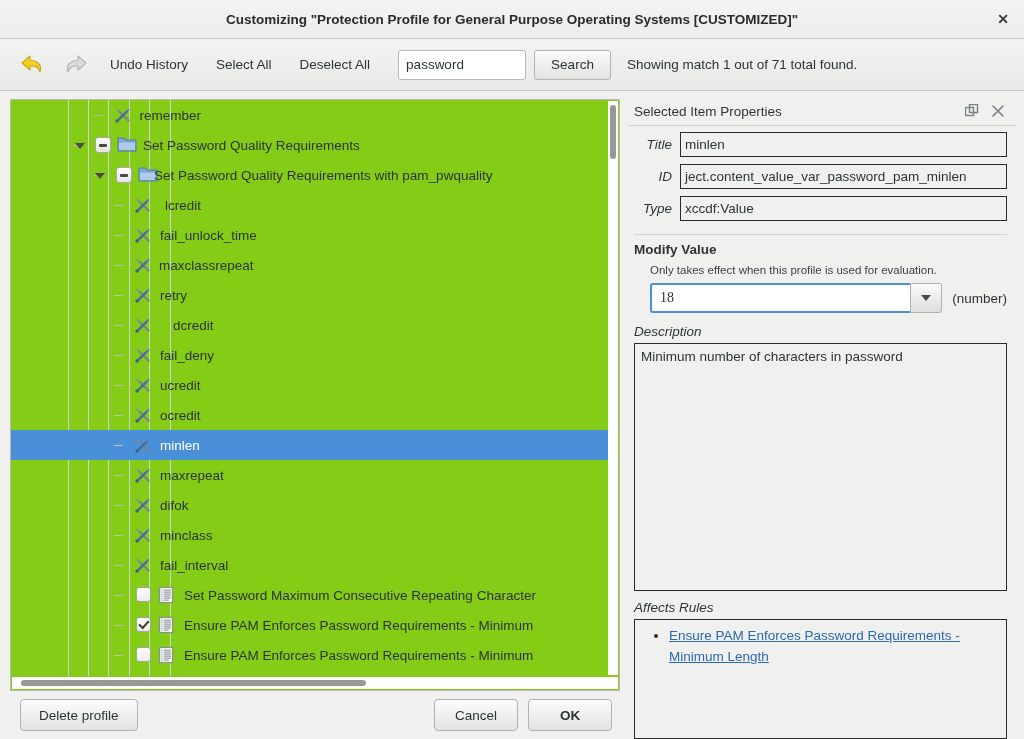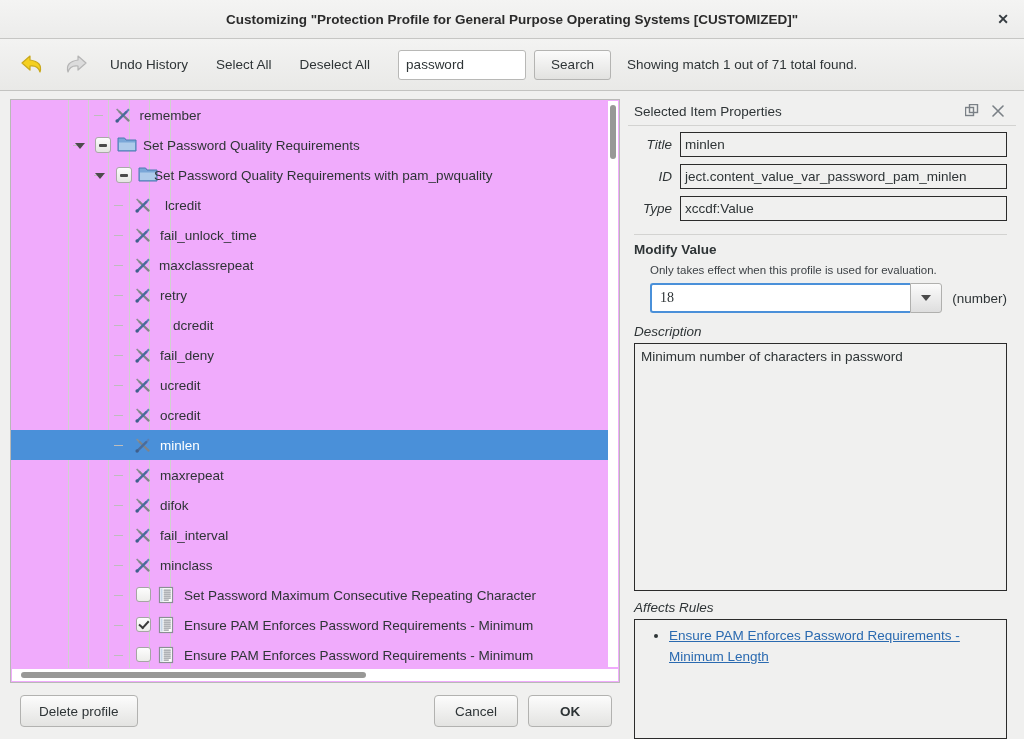--- a/index.html
+++ b/index.html
@@ -69,21 +69,21 @@
   .body-area { display: flex; height: 648px; }
 
   
   .left-pane {
     width: 628px; padding: 8px 8px 0 10px;
     display: flex; flex-direction: column;
   }
   .tree-frame {
     flex: 1;
     border: 1px solid #b9b9b7;
-    background: #f0abfc;
+    background: #84cc16;
     position: relative;
     overflow: hidden;
   }
   .tree-scrollport { position: absolute; left: 0; top: 0; right: 11px; bottom: 14px; overflow: hidden; }
   .tree-rows { position: relative; }
   .guides { position: absolute; left: 0; top: 0; bottom: 0; width: 100%; pointer-events: none; }
   .guide { position: absolute; top: 0; bottom: 0; width: 1px; background: #d0d0cf; }
 
   .row { height: 30px; display: flex; align-items: center; position: relative; white-space: nowrap; }
   .row.selected { background: #4a90d9; color: #ffffff; }
@@ -136,21 +136,21 @@
     position: absolute; left: 1px; right: 1px; bottom: 1px; height: 12px;
     background: #ffffff;
   }
   .hthumb {
     position: absolute; top: 3px; left: 9px; width: 57%; height: 6px;
     background: #989896; border-radius: 3px;
   }
 
   
   .footer {
-    height: 56px; display: flex; align-items: center;
+    height: 48px; display: flex; align-items: center;
     padding: 0 8px 0 10px;
   }
   .btn {
     height: 32px; padding: 0 18px;
     border: 1px solid #b2b2b0; border-radius: 4px;
     background: linear-gradient(to bottom, #fcfcfc 0%, #e3e3e1 100%);
     font-family: "Liberation Sans", sans-serif; font-size: 13.5px;
     color: #2e3436; cursor: pointer;
   }
   .btn.primary { font-weight: bold; min-width: 84px; }
@@ -477,34 +477,34 @@
               <div class="hconn" style="left:103px; top:15px"></div>
               <div class="icwrap" style="left:123px; top:6px">
                 <svg class="ic" width="18" height="18" viewBox="0 0 18 18">
                   <path d="M3.2 2.4 L6.6 5.6 L5.3 6.9 L2.1 3.6 Z" fill="#8a8f94"></path>
                   <path d="M5.6 6.0 L14.6 14.6" stroke="#7f8489" stroke-width="2.2" stroke-linecap="round"></path>
                   <path d="M14.3 2.6 L11.2 5.8 L12.6 7.2 L15.7 4.0 Z" fill="#5b7fb5"></path>
                   <path d="M12.2 6.2 L3.4 14.8" stroke="#4a6c9b" stroke-width="2.4" stroke-linecap="round"></path>
                   <circle cx="3.1" cy="15.0" r="1.7" fill="#3f5f8c"></circle>
                 </svg>
               </div>
+              <div class="row-label" style="position:absolute; left:149px">minclass</div>
+            </div>
+            <div class="row">
+              <div class="hconn" style="left:103px; top:15px"></div>
+              <div class="icwrap" style="left:123px; top:6px">
+                <svg class="ic" width="18" height="18" viewBox="0 0 18 18">
+                  <path d="M3.2 2.4 L6.6 5.6 L5.3 6.9 L2.1 3.6 Z" fill="#8a8f94"></path>
+                  <path d="M5.6 6.0 L14.6 14.6" stroke="#7f8489" stroke-width="2.2" stroke-linecap="round"></path>
+                  <path d="M14.3 2.6 L11.2 5.8 L12.6 7.2 L15.7 4.0 Z" fill="#5b7fb5"></path>
+                  <path d="M12.2 6.2 L3.4 14.8" stroke="#4a6c9b" stroke-width="2.4" stroke-linecap="round"></path>
+                  <circle cx="3.1" cy="15.0" r="1.7" fill="#3f5f8c"></circle>
+                </svg>
+              </div>
               <div class="row-label" style="position:absolute; left:149px">fail_interval</div>
-            </div>
-            <div class="row">
-              <div class="hconn" style="left:103px; top:15px"></div>
-              <div class="icwrap" style="left:123px; top:6px">
-                <svg class="ic" width="18" height="18" viewBox="0 0 18 18">
-                  <path d="M3.2 2.4 L6.6 5.6 L5.3 6.9 L2.1 3.6 Z" fill="#8a8f94"></path>
-                  <path d="M5.6 6.0 L14.6 14.6" stroke="#7f8489" stroke-width="2.2" stroke-linecap="round"></path>
-                  <path d="M14.3 2.6 L11.2 5.8 L12.6 7.2 L15.7 4.0 Z" fill="#5b7fb5"></path>
-                  <path d="M12.2 6.2 L3.4 14.8" stroke="#4a6c9b" stroke-width="2.4" stroke-linecap="round"></path>
-                  <circle cx="3.1" cy="15.0" r="1.7" fill="#3f5f8c"></circle>
-                </svg>
-              </div>
-              <div class="row-label" style="position:absolute; left:149px">minclass</div>
             </div>
             <div class="row">
               <div class="hconn" style="left:103px; top:15px"></div>
               <div class="chk" style="left:125px; top:7px"></div>
               <div class="icwrap" style="left:147px; top:6px">
                 <svg class="ic" width="16" height="18" viewBox="0 0 16 18">
                   <rect x="1.5" y="1.5" width="13" height="15" fill="#ffffff" stroke="#8a8f94" stroke-width="1.2"></rect>
                   <rect x="2.6" y="2.6" width="2.0" height="12.8" fill="#c6d6e8"></rect>
                   <g fill="#7b8086">
                     <rect x="5.6" y="3.6" width="7.2" height="1"></rect>

